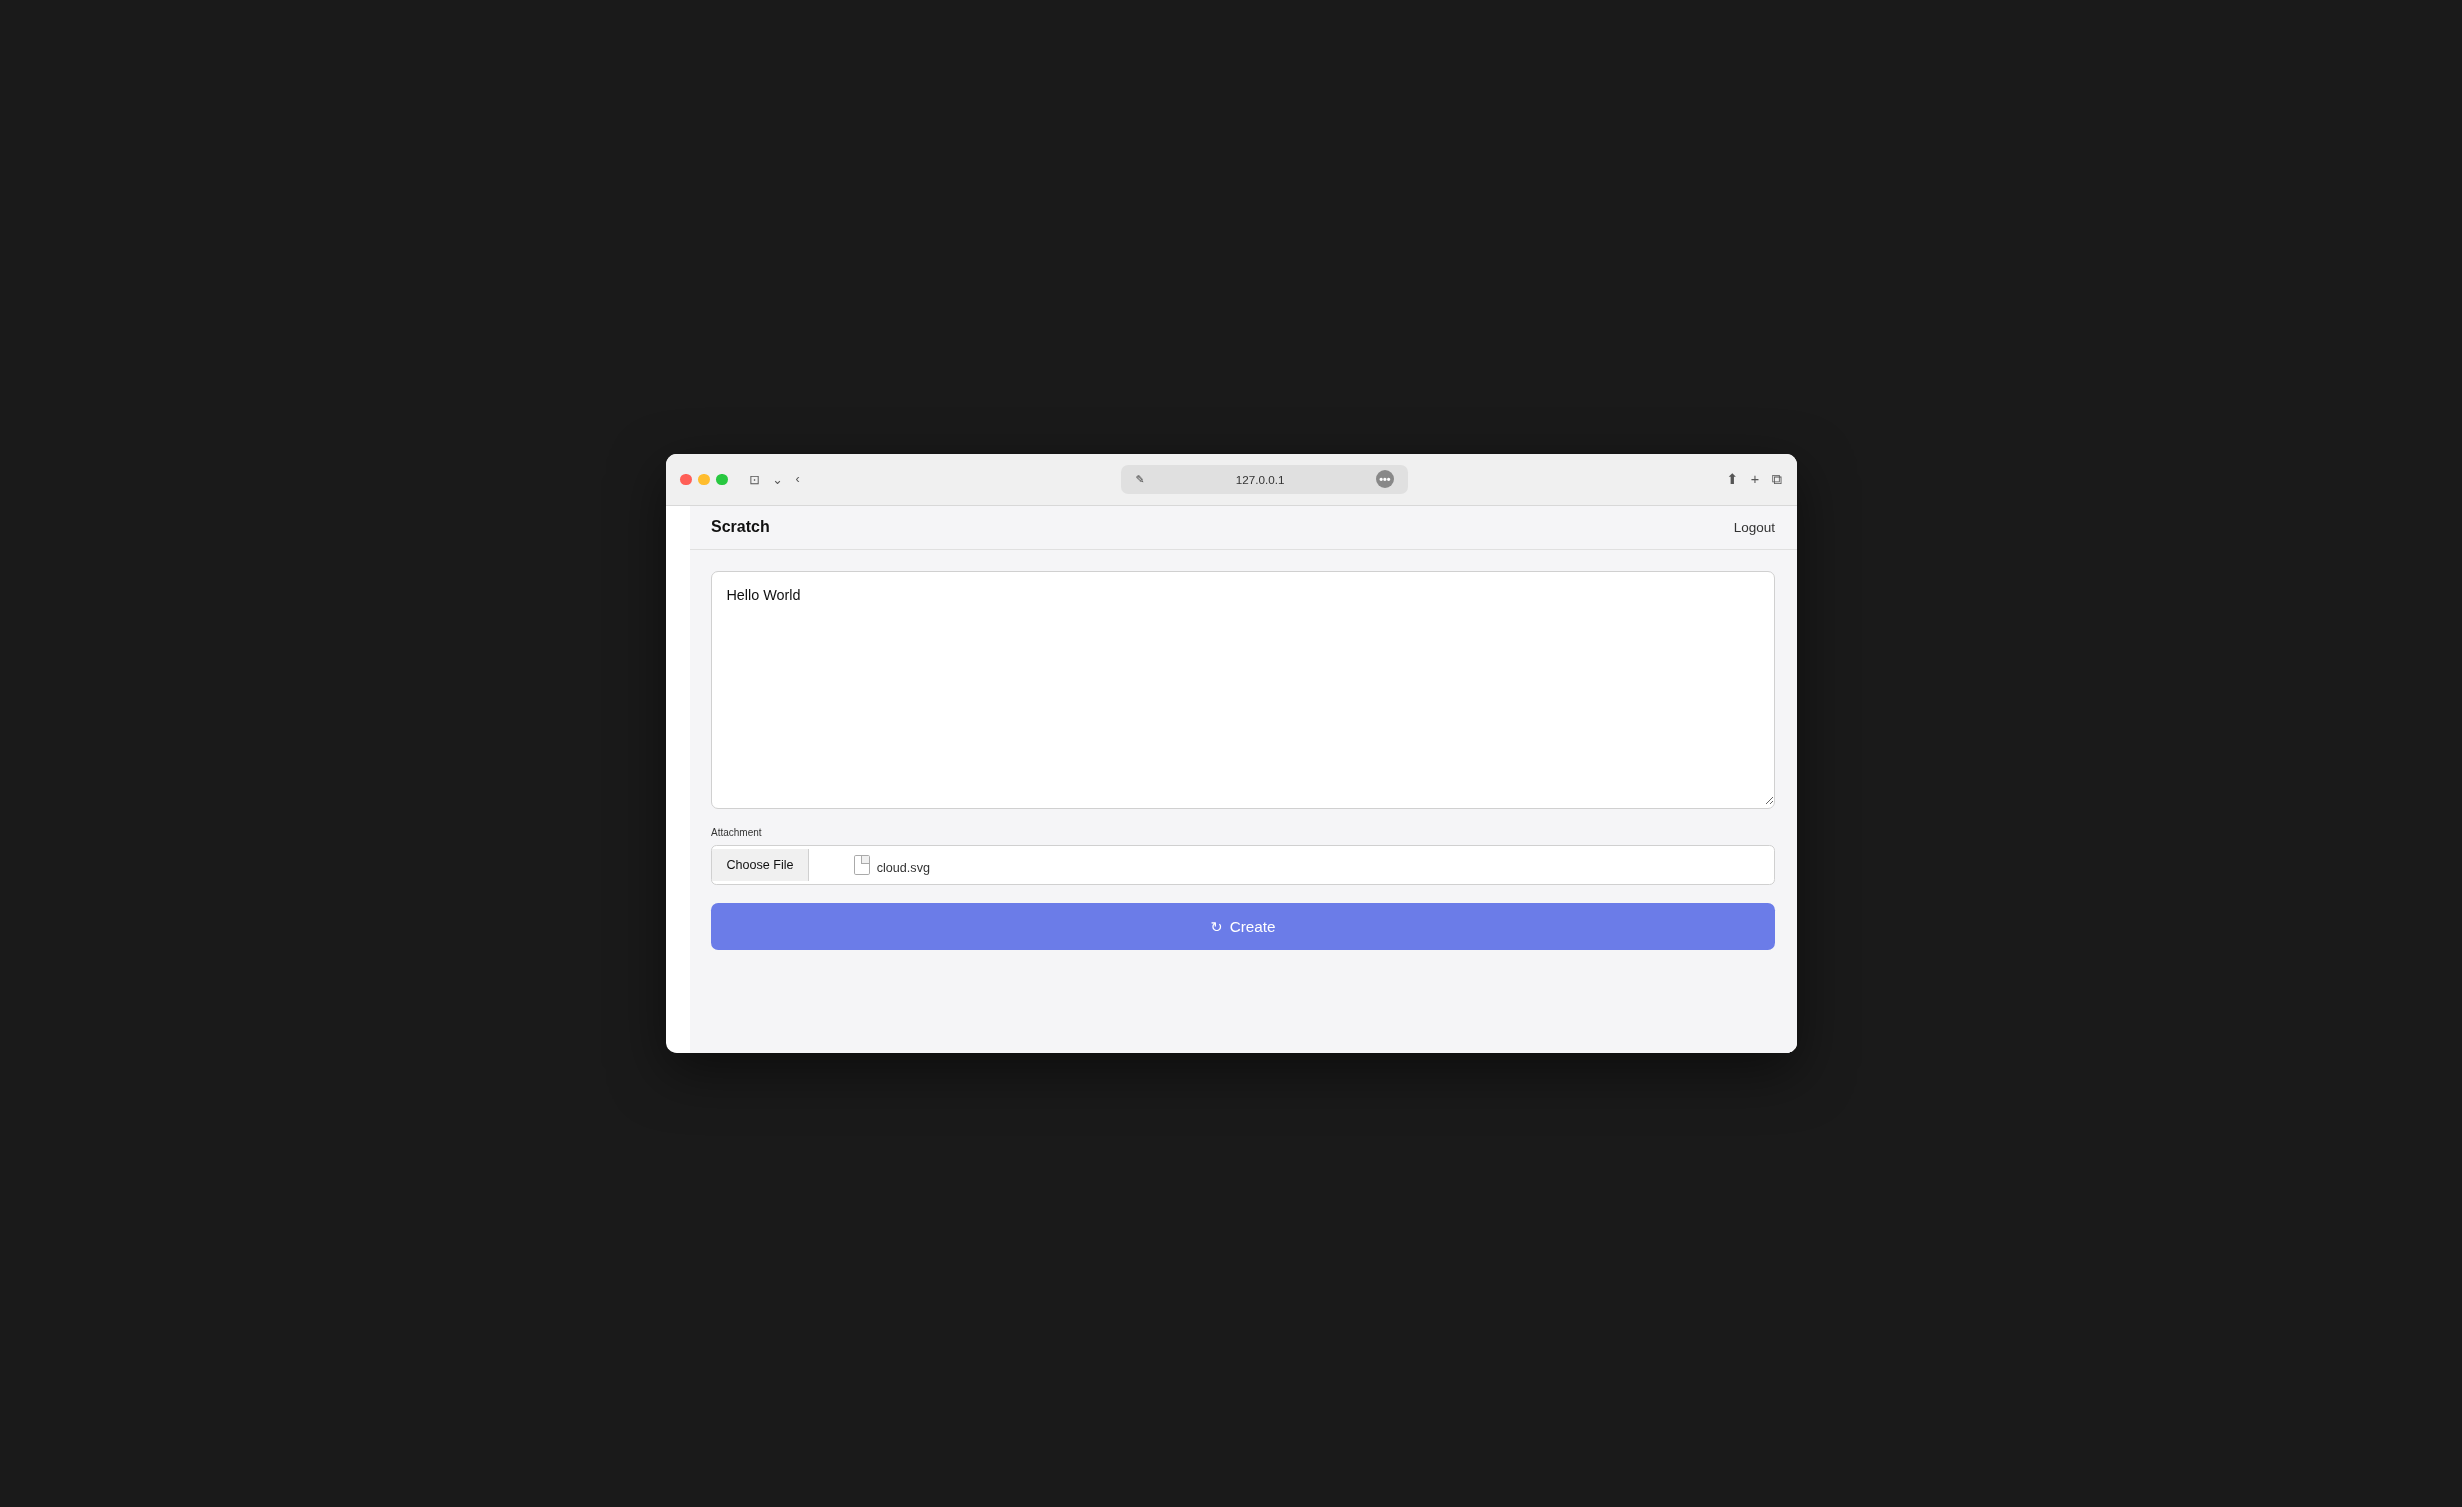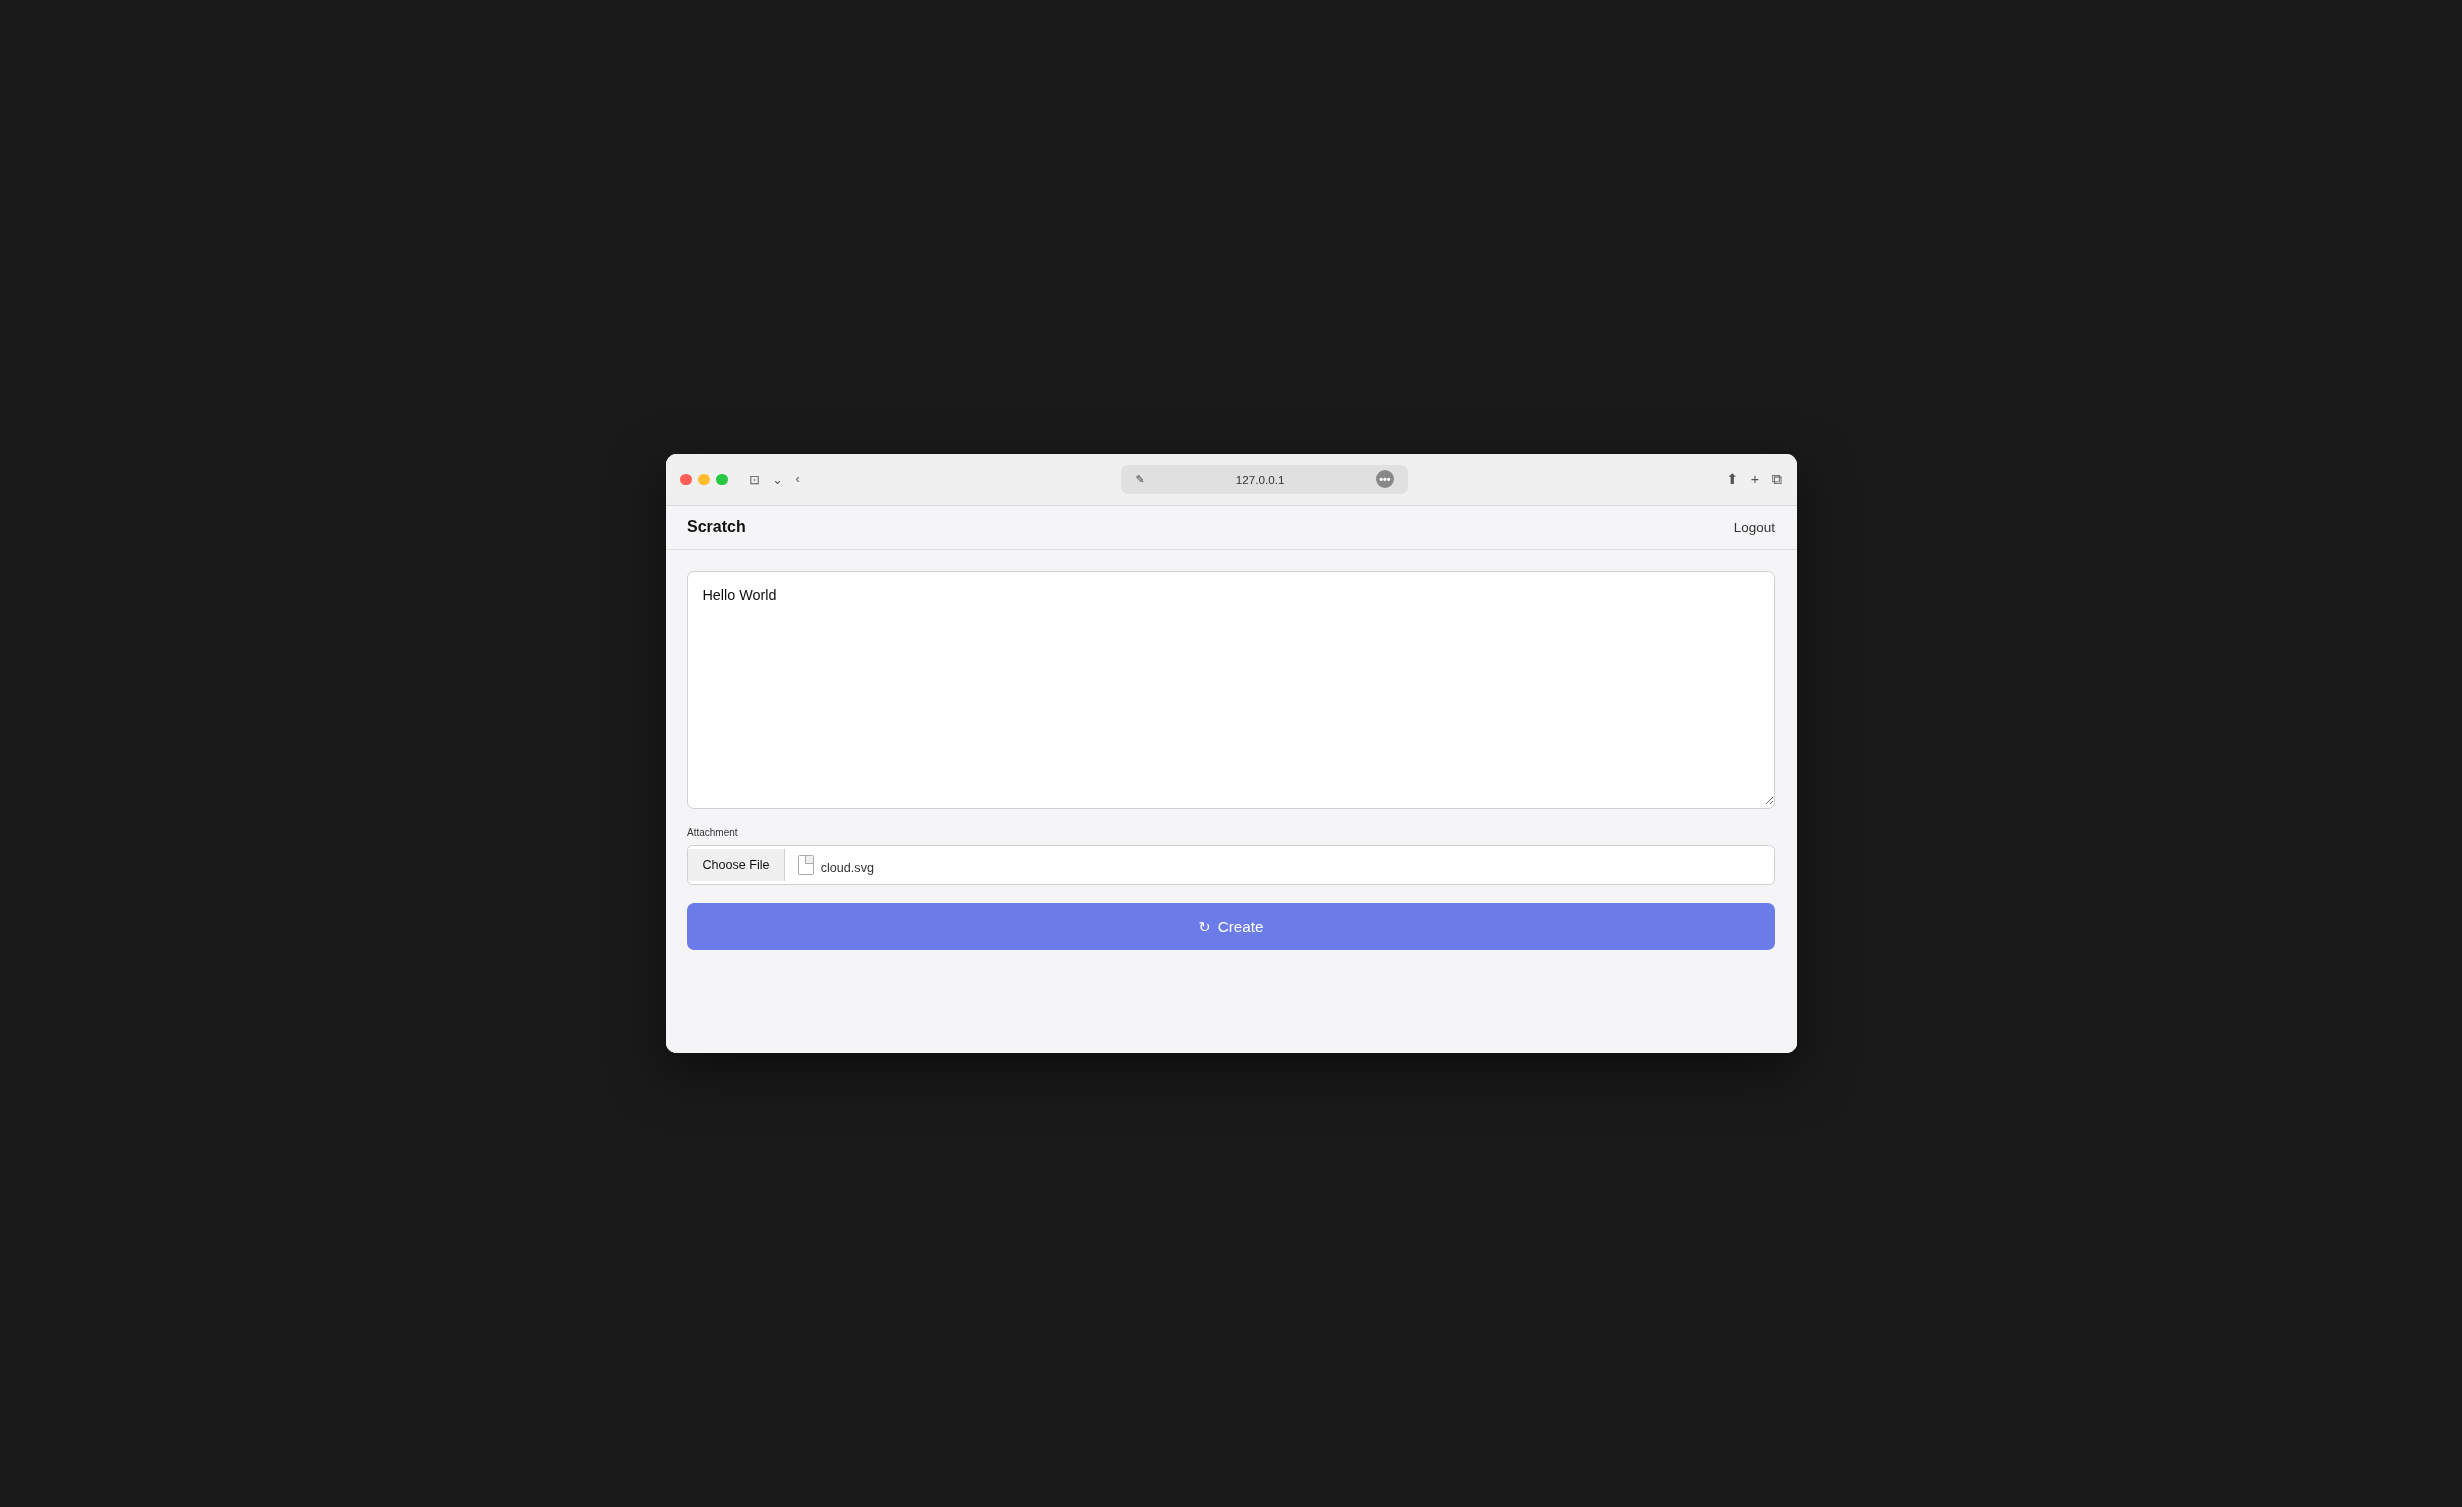--- a/index.html
+++ b/index.html
@@ -115,20 +115,21 @@
     }
 
     .title-bar-right span {
       cursor: pointer;
     }
 
     
     .app-content {
       background: #f5f5f7;
       padding: 0;
+      margin-left: 24px;
     }
 
     
     .nav-bar {
       background: #f5f5f7;
       padding: 12.6px 21.5px;
       display: flex;
       align-items: center;
       justify-content: space-between;
       border-bottom: 0.9px solid #e0e0e0;
@@ -187,20 +188,21 @@
     }
 
     .file-input-row {
       display: flex;
       align-items: center;
       background: #fff;
       border: 0.9px solid #d0d0d0;
       border-radius: 5.4px;
       overflow: hidden;
       padding: 0;
+      gap: 32px;
     }
 
     .choose-file-btn {
       background: #f0f0f0;
       border: none;
       border-right: 0.9px solid #d0d0d0;
       padding: 9px 14.4px;
       font-size: 12.6px;
       color: #111;
       cursor: pointer;

